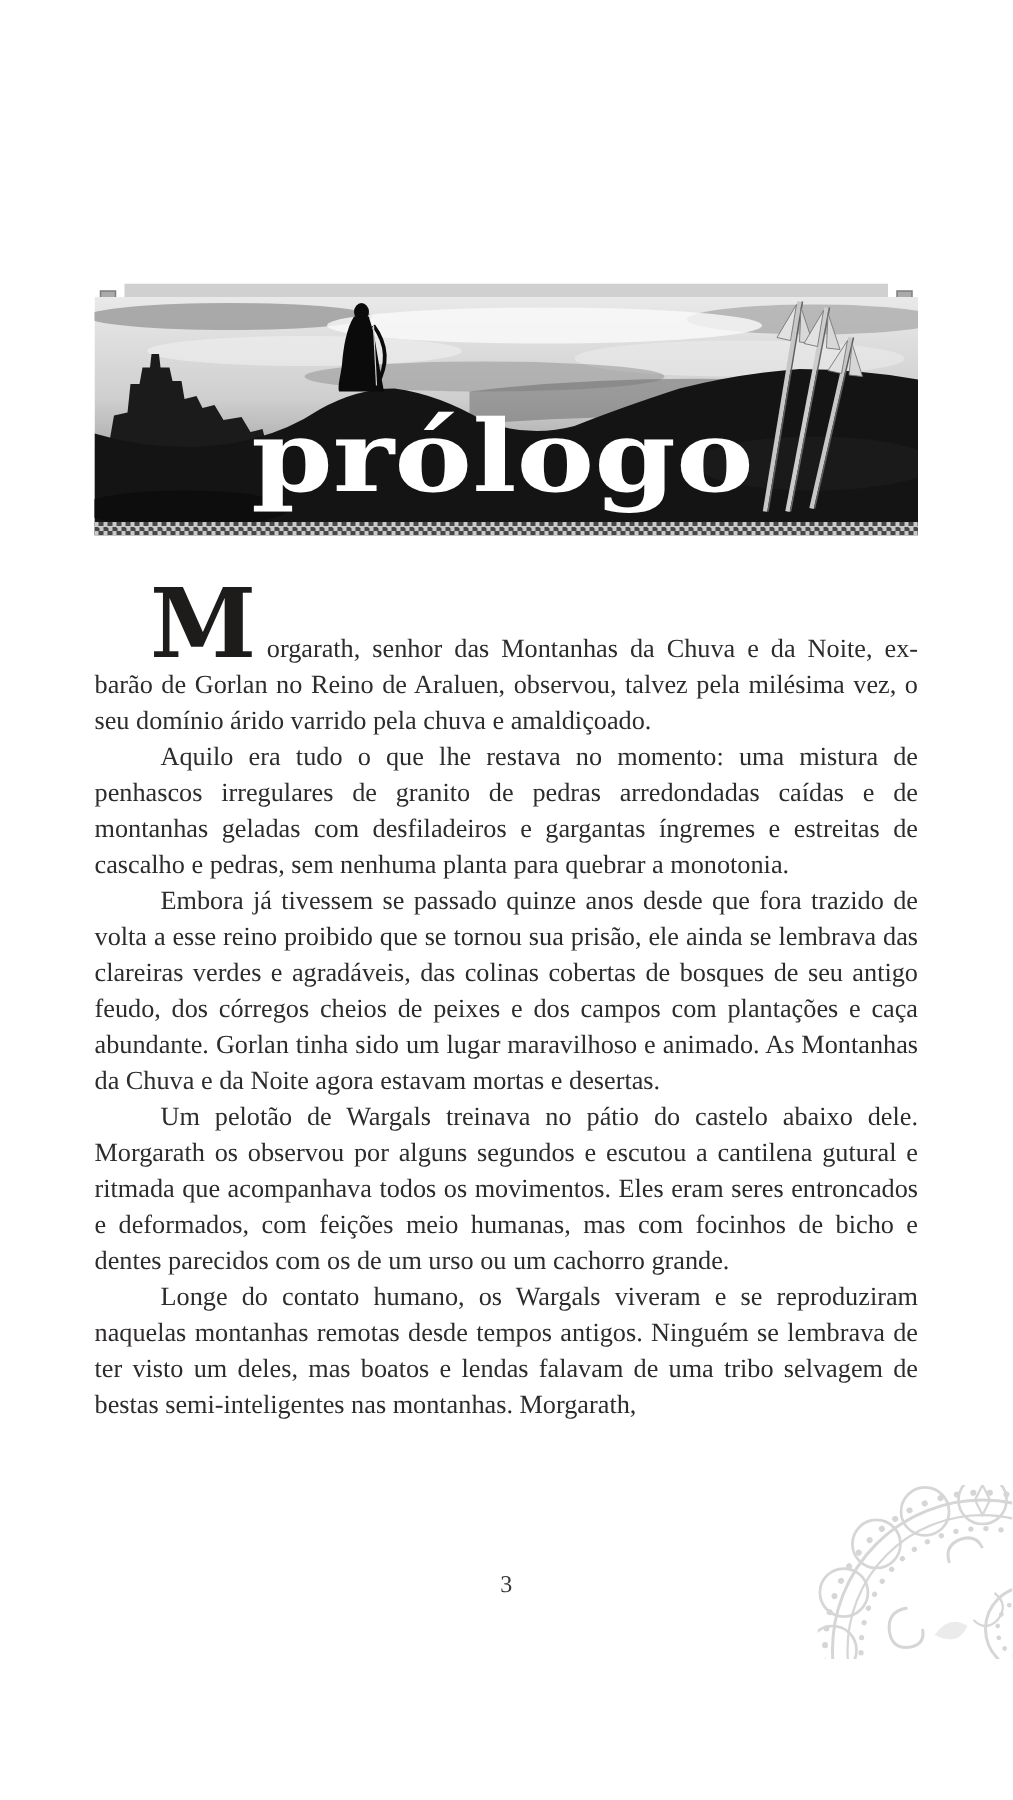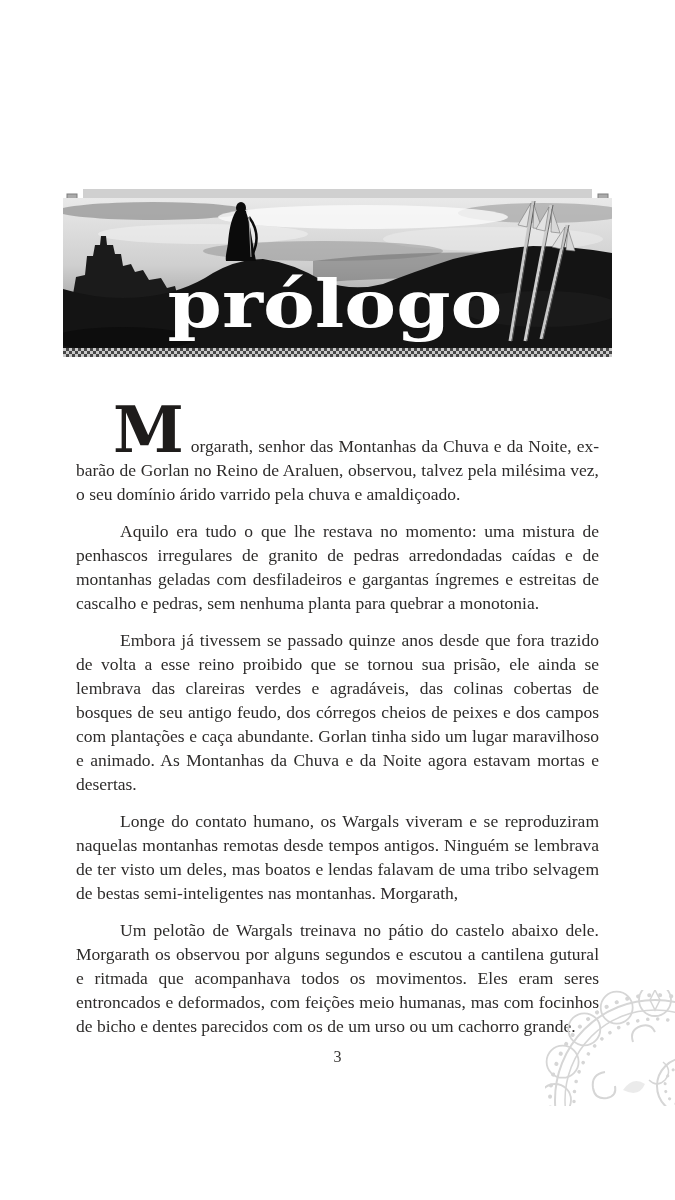--- a/index.html
+++ b/index.html
@@ -23,21 +23,21 @@
     background-image:repeating-conic-gradient(#474747 0 25%, #c9c9c9 0 50%);
     background-size:6px 6px;
   }
 
   
   .text-block{
     position:absolute;left:63px;top:417px;width:549px;
     color:#2e2c2b;font-size:17.5px;line-height:24px;
     text-align:justify;
   }
-  .text-block p{margin:13px;padding:0;hyphens:none;}
+  .text-block p{margin:0;padding:0;hyphens:none;}
   p.indent{text-indent:44px;}
   p.first{text-indent:37px;}
   .dropcap{
     font-family:"DejaVu Serif",serif;
     font-weight:bold;
     font-size:64px;
     line-height:0;
     letter-spacing:0;
     padding-right:7px;
     color:#1e1c1b;
@@ -121,22 +121,22 @@
       <text x="272" y="138" text-anchor="middle" textLength="335" lengthAdjust="spacingAndGlyphs" font-family="'DejaVu Serif',serif" font-weight="bold" font-size="66" fill="#ffffff">prólogo</text>
     </svg>
   </div>
 
   <div class="chain-border"></div>
 
   <div class="text-block">
     <p class="first"><span class="dropcap">M</span><span>orgarath, senhor das Montanhas da Chuva e da Noite, ex-barão de Gorlan no Reino de Araluen, observou, talvez pela milésima vez, o seu domínio árido varrido pela chuva e amaldiçoado.</span></p>
     <p class="indent">Aquilo era tudo o que lhe restava no momento: uma mistura de penhascos irregulares de granito de pedras arredondadas caídas e de montanhas geladas com desfiladeiros e gargantas íngremes e estreitas de cascalho e pedras, sem nenhuma planta para quebrar a monotonia.</p>
     <p class="indent">Embora já tivessem se passado quinze anos desde que fora trazido de volta a esse reino proibido que se tornou sua prisão, ele ainda se lembrava das clareiras verdes e agradáveis, das colinas cobertas de bosques de seu antigo feudo, dos córregos cheios de peixes e dos campos com plantações e caça abundante. Gorlan tinha sido um lugar maravilhoso e animado. As Montanhas da Chuva e da Noite agora estavam mortas e desertas.</p>
+    <p class="indent">Um pelotão de Wargals treinava no pátio do castelo abaixo dele. Morgarath os observou por alguns segundos e escutou a cantilena gutural e ritmada que acompanhava todos os movimentos. Eles eram seres entroncados e deformados, com feições meio humanas, mas com focinhos de bicho e dentes parecidos com os de um urso ou um cachorro grande.</p>
     <p class="indent">Longe do contato humano, os Wargals viveram e se reproduziram naquelas montanhas remotas desde tempos antigos. Ninguém se lembrava de ter visto um deles, mas boatos e lendas falavam de uma tribo selvagem de bestas semi-inteligentes nas montanhas. Morgarath,</p>
-    <p class="indent">Um pelotão de Wargals treinava no pátio do castelo abaixo dele. Morgarath os observou por alguns segundos e escutou a cantilena gutural e ritmada que acompanhava todos os movimentos. Eles eram seres entroncados e deformados, com feições meio humanas, mas com focinhos de bicho e dentes parecidos com os de um urso ou um cachorro grande.</p>
   </div>
 
   <div class="page-number">3</div>
 
   <div class="watermark-clip">
     <svg width="230" height="230" viewBox="0 0 230 230" xmlns="http://www.w3.org/2000/svg">
       <g stroke="#d6d6d6" fill="none" stroke-width="2">
         <circle cx="110" cy="110" r="100"></circle>
         <circle cx="110" cy="110" r="105" stroke-width="4" stroke-linecap="round" stroke-dasharray="0.1 11"></circle>
         <circle cx="110" cy="110" r="90" stroke-width="1.5"></circle>

